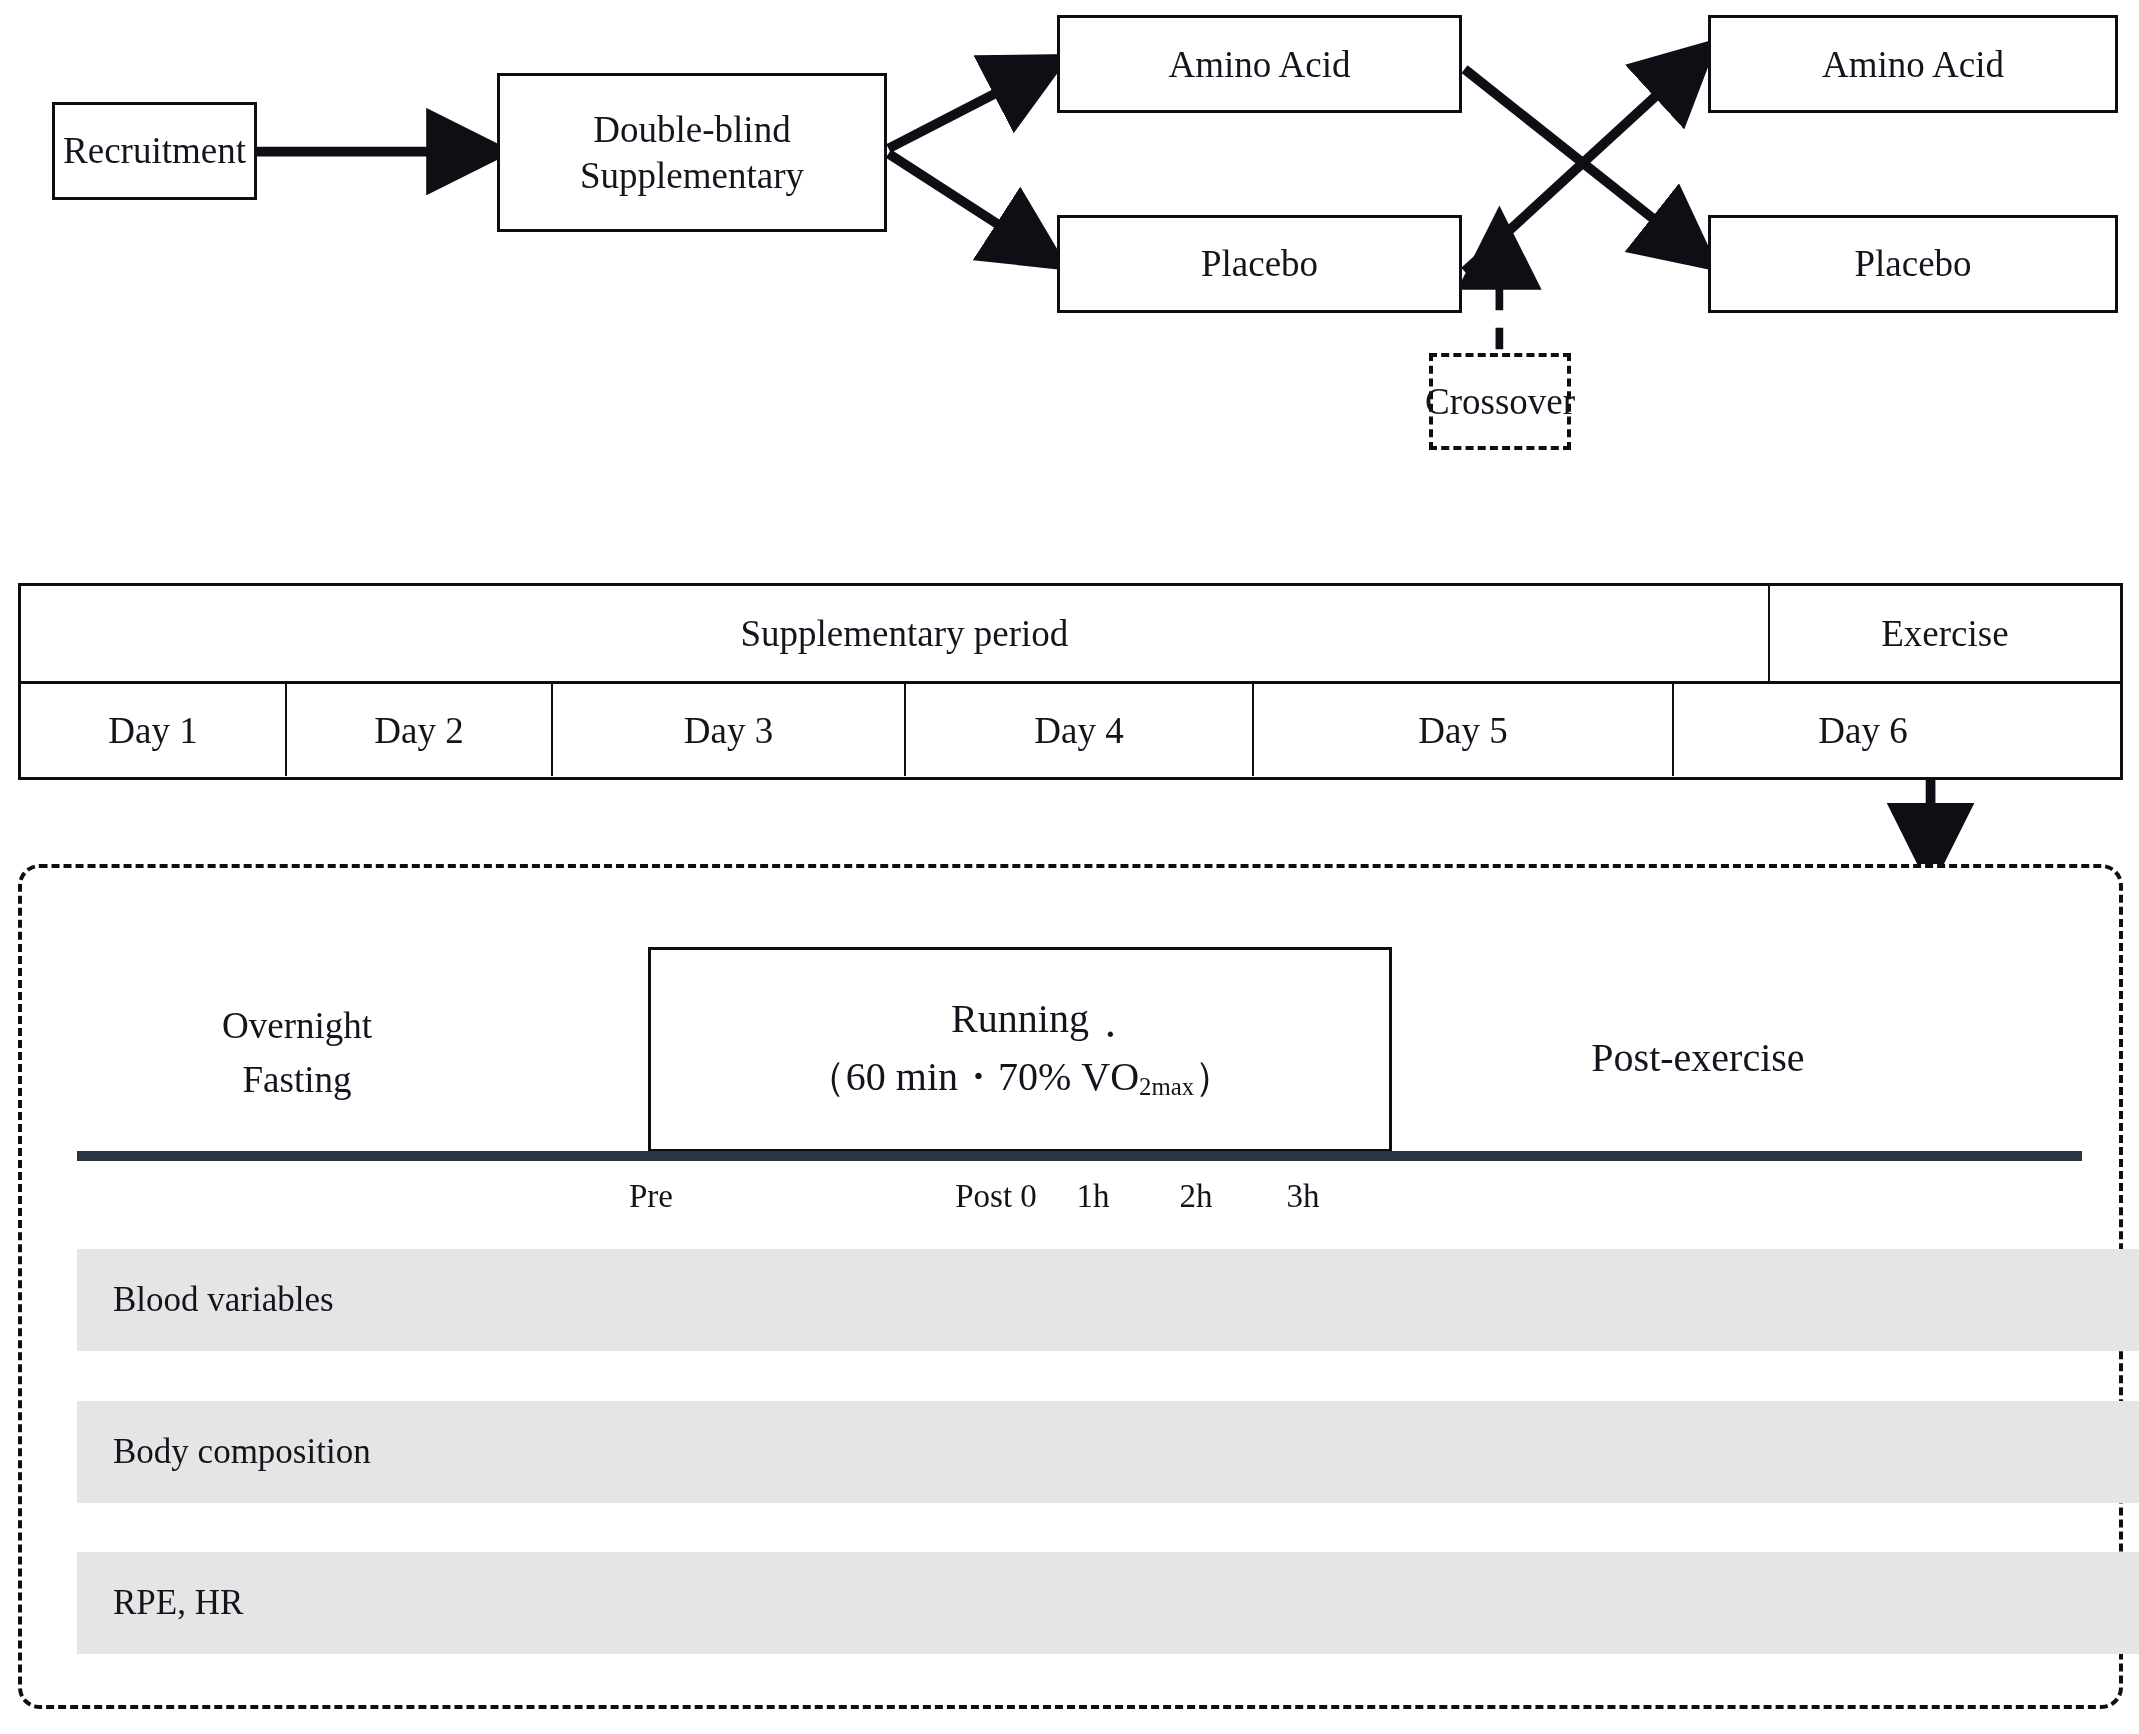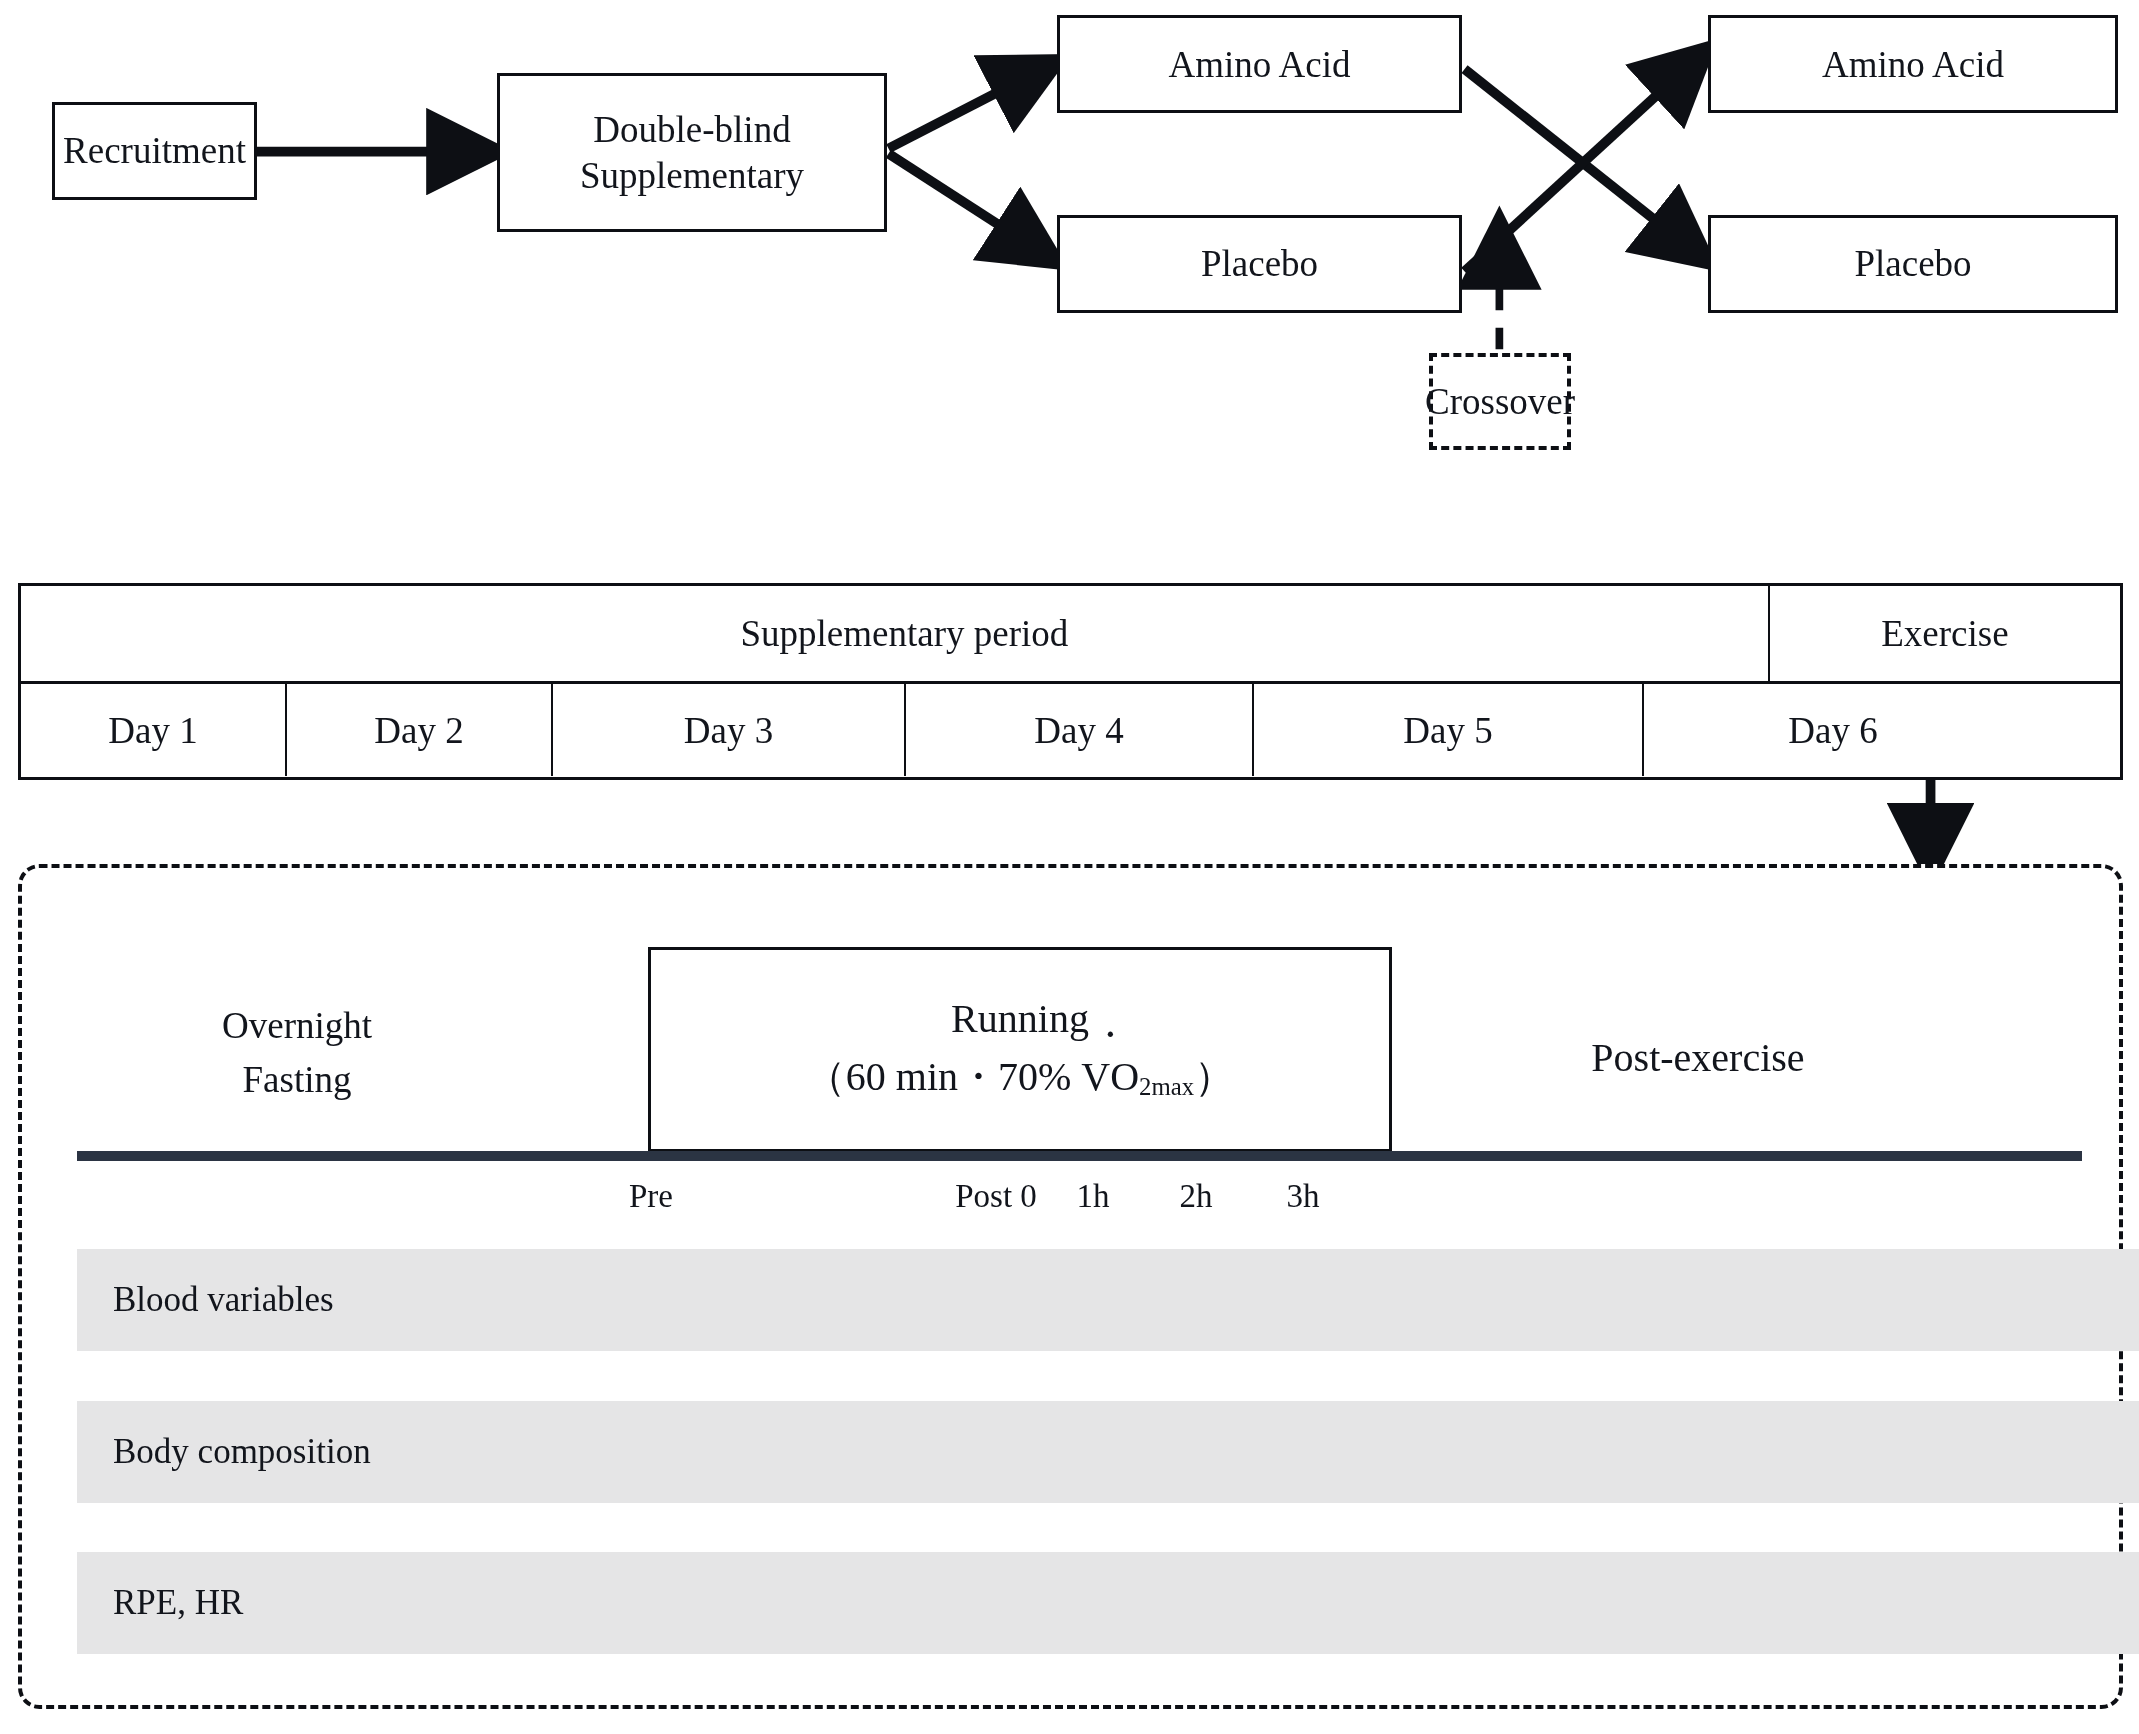--- a/index.html
+++ b/index.html
@@ -126,21 +126,21 @@
         </div>
       <div class="tcell vdiv f72" style="width:266px;">
         <span>Day 2</span>
         </div>
       <div class="tcell vdiv f72" style="width:353px;">
         <span>Day 3</span>
         </div>
       <div class="tcell vdiv f72" style="width:348px;">
         <span>Day 4</span>
         </div>
-      <div class="tcell vdiv f72" style="width:390px;">
+      <div class="tcell vdiv f72" style="width:420px;">
         <span>Day 5</span>
         </div>
       <div class="tcell f72" style="width:378px;">
         <span>Day 6</span>
         </div>
     </div>
   </div>
 
   <div id="panel"></div>
 

